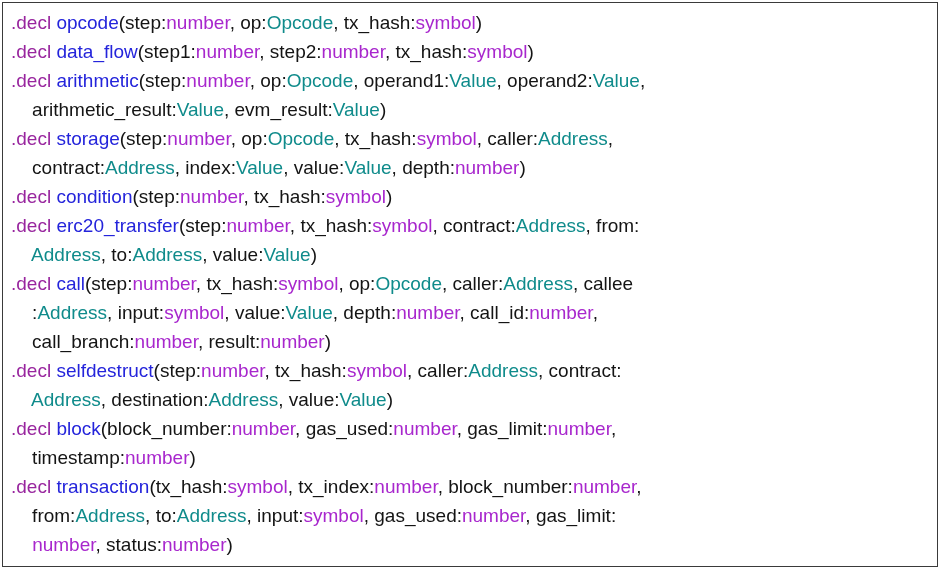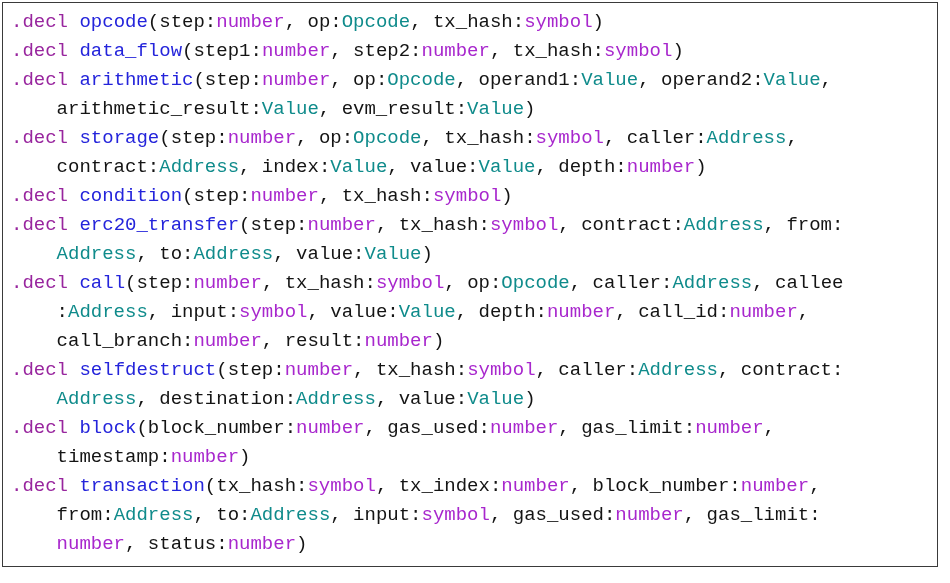--- a/index.html
+++ b/index.html
@@ -16,21 +16,21 @@
     top: 2px;
     width: 936px;
     height: 565px;
     border: 1.5px solid #3a3a3a;
     box-sizing: border-box;
     background: #ffffff;
   }
   .code-listing {
     margin: 0;
     padding: 5px 0 0 8px;
-    font-family: Liberation Mono, monospace;
+    font-family: Liberation Sans, sans-serif;
     font-size: 19px;
     line-height: 29px;
     white-space: pre;
     color: #141414;
   }
   .code-line {
     height: 29px;
   }
 </style>
 </head>

